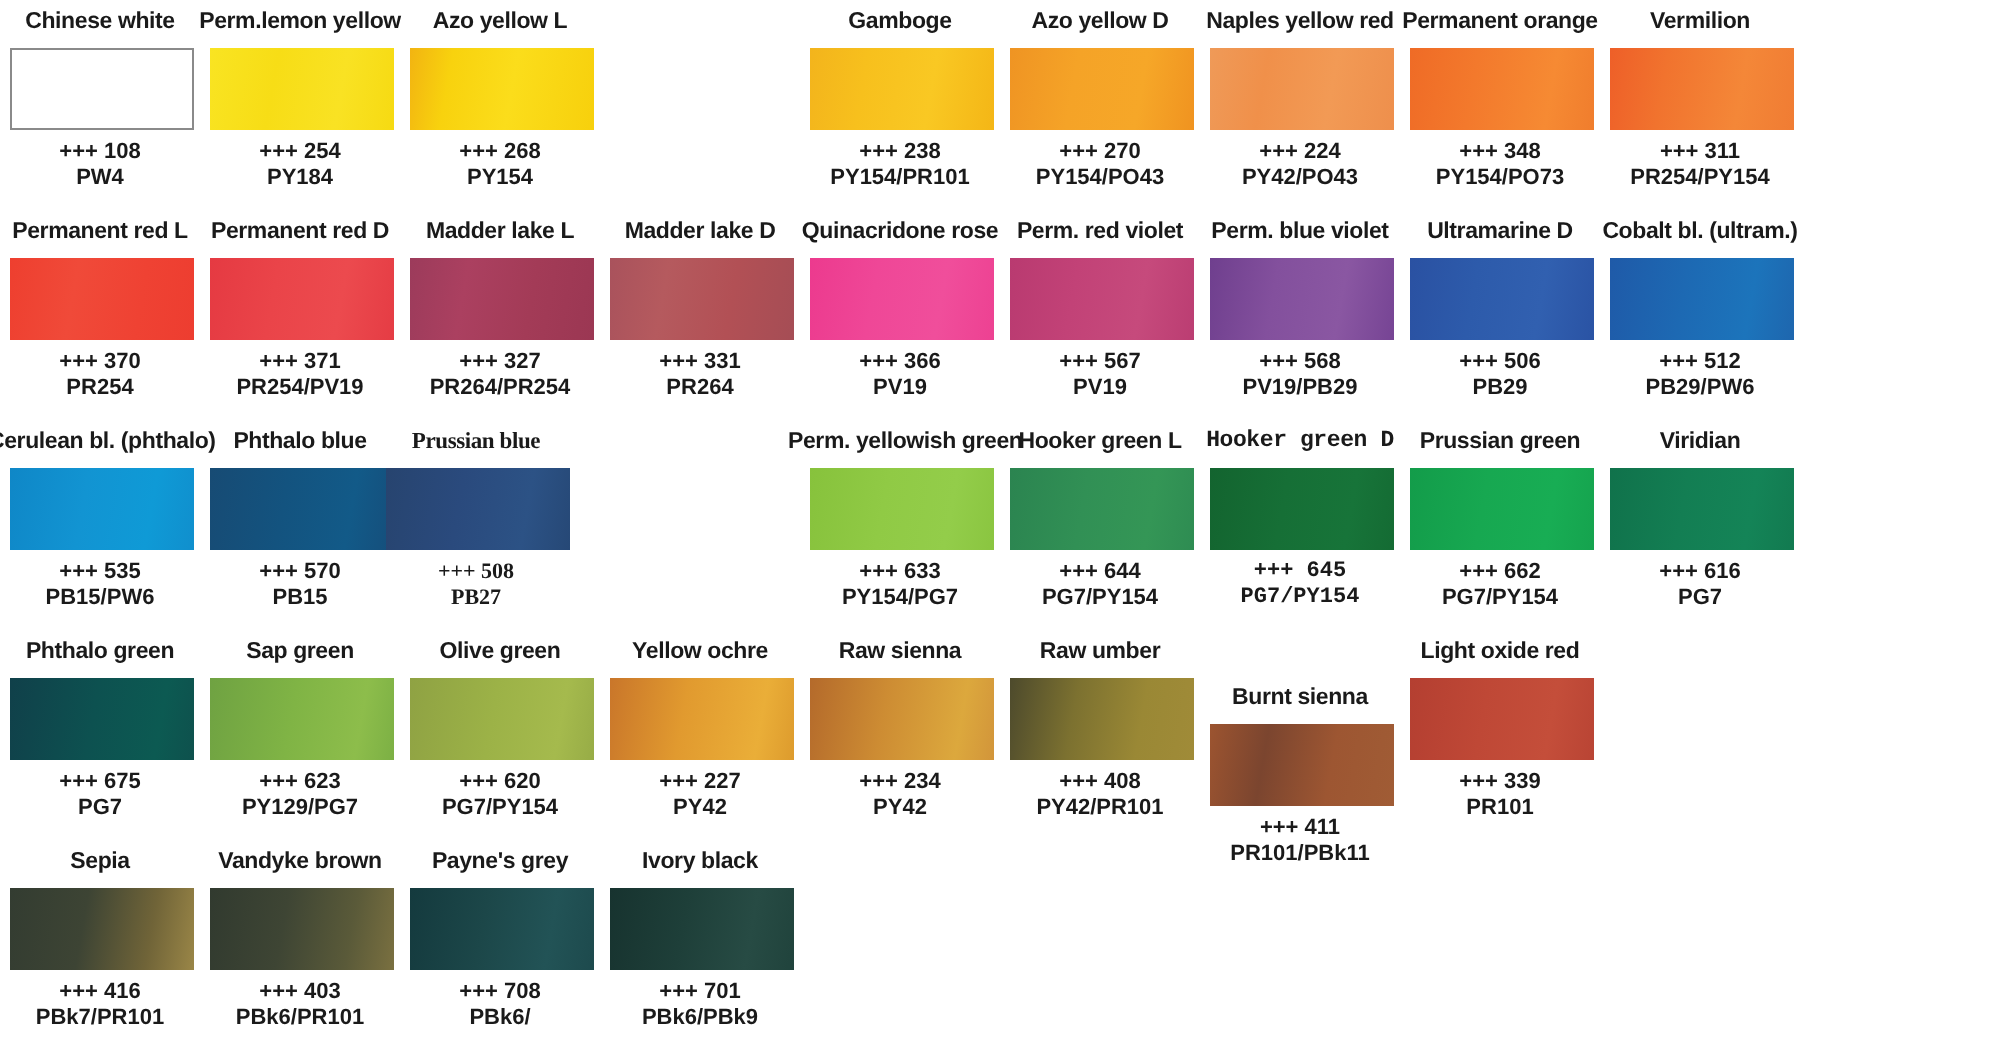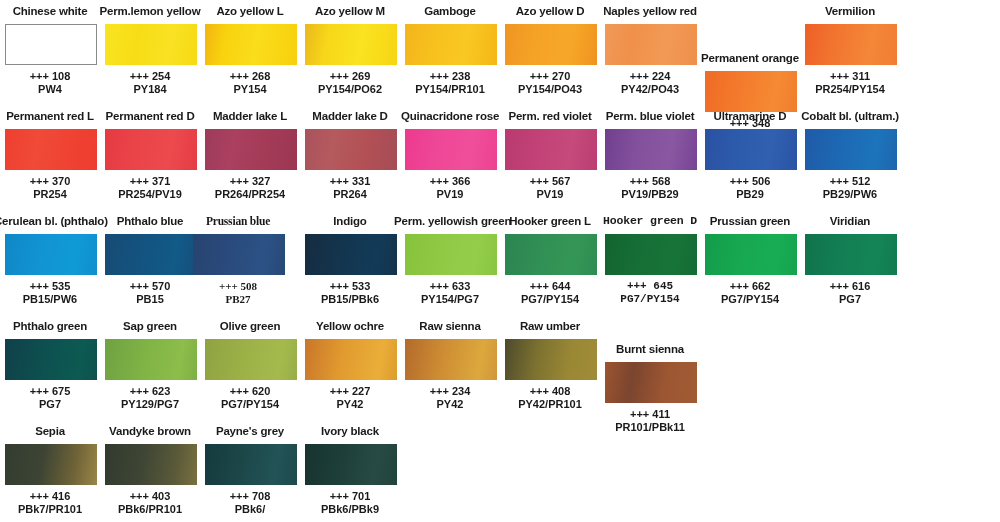--- a/index.html
+++ b/index.html
@@ -107,28 +107,20 @@
         <div class="cell-pigment">PY184</div>
       </div>
       <div class="cell" style="left: 200px;">
         <div class="cell-name">Azo yellow L</div>
         <div class="swatch-wrap">
           <div class="swatch" style="background: linear-gradient(100deg, rgb(242, 180, 17) 0%, rgb(248, 210, 14) 22%, rgb(251, 221, 27) 55%, rgb(247, 208, 12) 100%);"></div>
         </div>
         <div class="cell-code">+++ 268</div>
         <div class="cell-pigment">PY154</div>
       </div>
-      <div class="cell" style="left: 300px;">
-        <div class="cell-name">Azo yellow M</div>
-        <div class="swatch-wrap">
-          <div class="swatch" style="background: linear-gradient(100deg, rgb(233, 184, 28) 0%, rgb(247, 215, 25) 25%, rgb(250, 227, 33) 60%, rgb(247, 213, 19) 100%);"></div>
-        </div>
-        <div class="cell-code">+++ 269</div>
-        <div class="cell-pigment">PY154/PO62</div>
-      </div>
       <div class="cell" style="left: 400px;">
         <div class="cell-name">Gamboge</div>
         <div class="swatch-wrap">
           <div class="swatch" style="background: linear-gradient(100deg, rgb(243, 180, 28) 0%, rgb(247, 192, 29) 30%, rgb(249, 200, 35) 65%, rgb(244, 182, 22) 100%);"></div>
         </div>
         <div class="cell-code">+++ 238</div>
         <div class="cell-pigment">PY154/PR101</div>
       </div>
       <div class="cell" style="left: 500px;">
         <div class="cell-name">Azo yellow D</div>
@@ -139,21 +131,21 @@
         <div class="cell-pigment">PY154/PO43</div>
       </div>
       <div class="cell" style="left: 600px;">
         <div class="cell-name">Naples yellow red</div>
         <div class="swatch-wrap">
           <div class="swatch" style="background: linear-gradient(100deg, rgb(239, 154, 88) 0%, rgb(240, 144, 74) 30%, rgb(242, 154, 85) 65%, rgb(238, 143, 76) 100%);"></div>
         </div>
         <div class="cell-code">+++ 224</div>
         <div class="cell-pigment">PY42/PO43</div>
       </div>
-      <div class="cell" style="left: 700px; margin-top: 47px;">
+      <div class="cell" style="left: 700px;">
         <div class="cell-name">Permanent orange</div>
         <div class="swatch-wrap">
           <div class="swatch" style="background: linear-gradient(100deg, rgb(239, 107, 38) 0%, rgb(243, 121, 44) 35%, rgb(246, 138, 51) 75%, rgb(240, 125, 45) 100%);"></div>
         </div>
         <div class="cell-code">+++ 348</div>
         <div class="cell-pigment">PY154/PO73</div>
       </div>
       <div class="cell" style="left: 800px;">
         <div class="cell-name">Vermilion</div>
         <div class="swatch-wrap">
@@ -255,28 +247,20 @@
         <div class="cell-pigment">PB15</div>
       </div>
       <div class="cell" style="left: 188px; font-family: Liberation Serif, serif;">
         <div class="cell-name">Prussian blue</div>
         <div class="swatch-wrap">
           <div class="swatch" style="background: linear-gradient(100deg, rgb(39, 68, 111) 0%, rgb(42, 74, 125) 40%, rgb(44, 82, 133) 75%, rgb(38, 72, 118) 100%);"></div>
         </div>
         <div class="cell-code">+++ 508</div>
         <div class="cell-pigment">PB27</div>
       </div>
-      <div class="cell" style="left: 300px;">
-        <div class="cell-name">Indigo</div>
-        <div class="swatch-wrap">
-          <div class="swatch" style="background: linear-gradient(100deg, rgb(21, 44, 64) 0%, rgb(19, 53, 78) 40%, rgb(18, 59, 88) 75%, rgb(20, 51, 75) 100%);"></div>
-        </div>
-        <div class="cell-code">+++ 533</div>
-        <div class="cell-pigment">PB15/PBk6</div>
-      </div>
       <div class="cell" style="left: 400px;">
         <div class="cell-name">Perm. yellowish green</div>
         <div class="swatch-wrap">
           <div class="swatch" style="background: linear-gradient(100deg, rgb(135, 194, 60) 0%, rgb(144, 202, 69) 40%, rgb(147, 205, 74) 75%, rgb(138, 197, 64) 100%);"></div>
         </div>
         <div class="cell-code">+++ 633</div>
         <div class="cell-pigment">PY154/PG7</div>
       </div>
       <div class="cell" style="left: 500px;">
         <div class="cell-name">Hooker green L</div>
@@ -361,20 +345,28 @@
         <div class="cell-pigment">PY42/PR101</div>
       </div>
       <div class="cell" style="left: 600px; margin-top: 23px;">
         <div class="cell-name">Burnt sienna</div>
         <div class="swatch-wrap">
           <div class="swatch" style="background: linear-gradient(100deg, rgb(156, 84, 48) 0%, rgb(123, 69, 47) 30%, rgb(157, 86, 50) 65%, rgb(160, 92, 53) 100%);"></div>
         </div>
         <div class="cell-code">+++ 411</div>
         <div class="cell-pigment">PR101/PBk11</div>
       </div>
+      <div class="cell" style="left: 700px;">
+        <div class="cell-name">Light oxide red</div>
+        <div class="swatch-wrap">
+          <div class="swatch" style="background: linear-gradient(100deg, rgb(180, 63, 49) 0%, rgb(191, 72, 54) 40%, rgb(196, 78, 58) 75%, rgb(185, 68, 52) 100%);"></div>
+        </div>
+        <div class="cell-code">+++ 339</div>
+        <div class="cell-pigment">PR101</div>
+      </div>
     </div>
     <div class="row">
       <div class="cell" style="left: 0px;">
         <div class="cell-name">Sepia</div>
         <div class="swatch-wrap">
           <div class="swatch" style="background: linear-gradient(100deg, rgb(51, 60, 49) 0%, rgb(61, 68, 52) 40%, rgb(112, 100, 56) 75%, rgb(154, 134, 71) 100%);"></div>
         </div>
         <div class="cell-code">+++ 416</div>
         <div class="cell-pigment">PBk7/PR101</div>
       </div>

